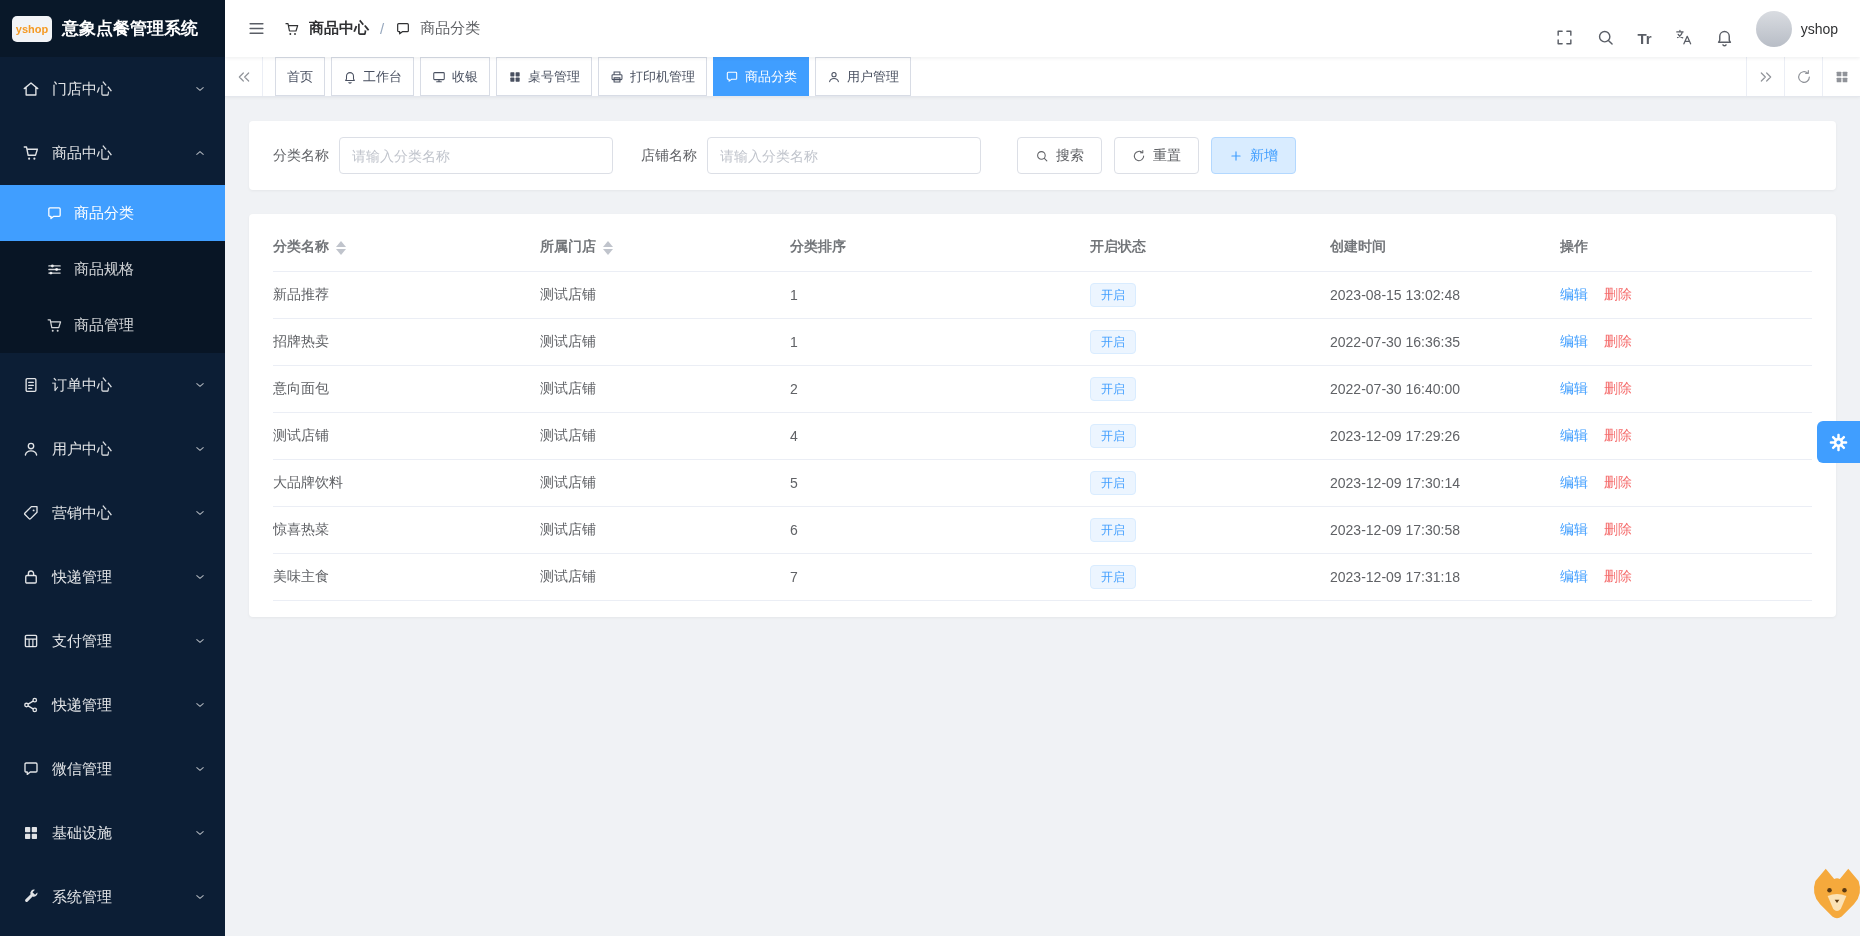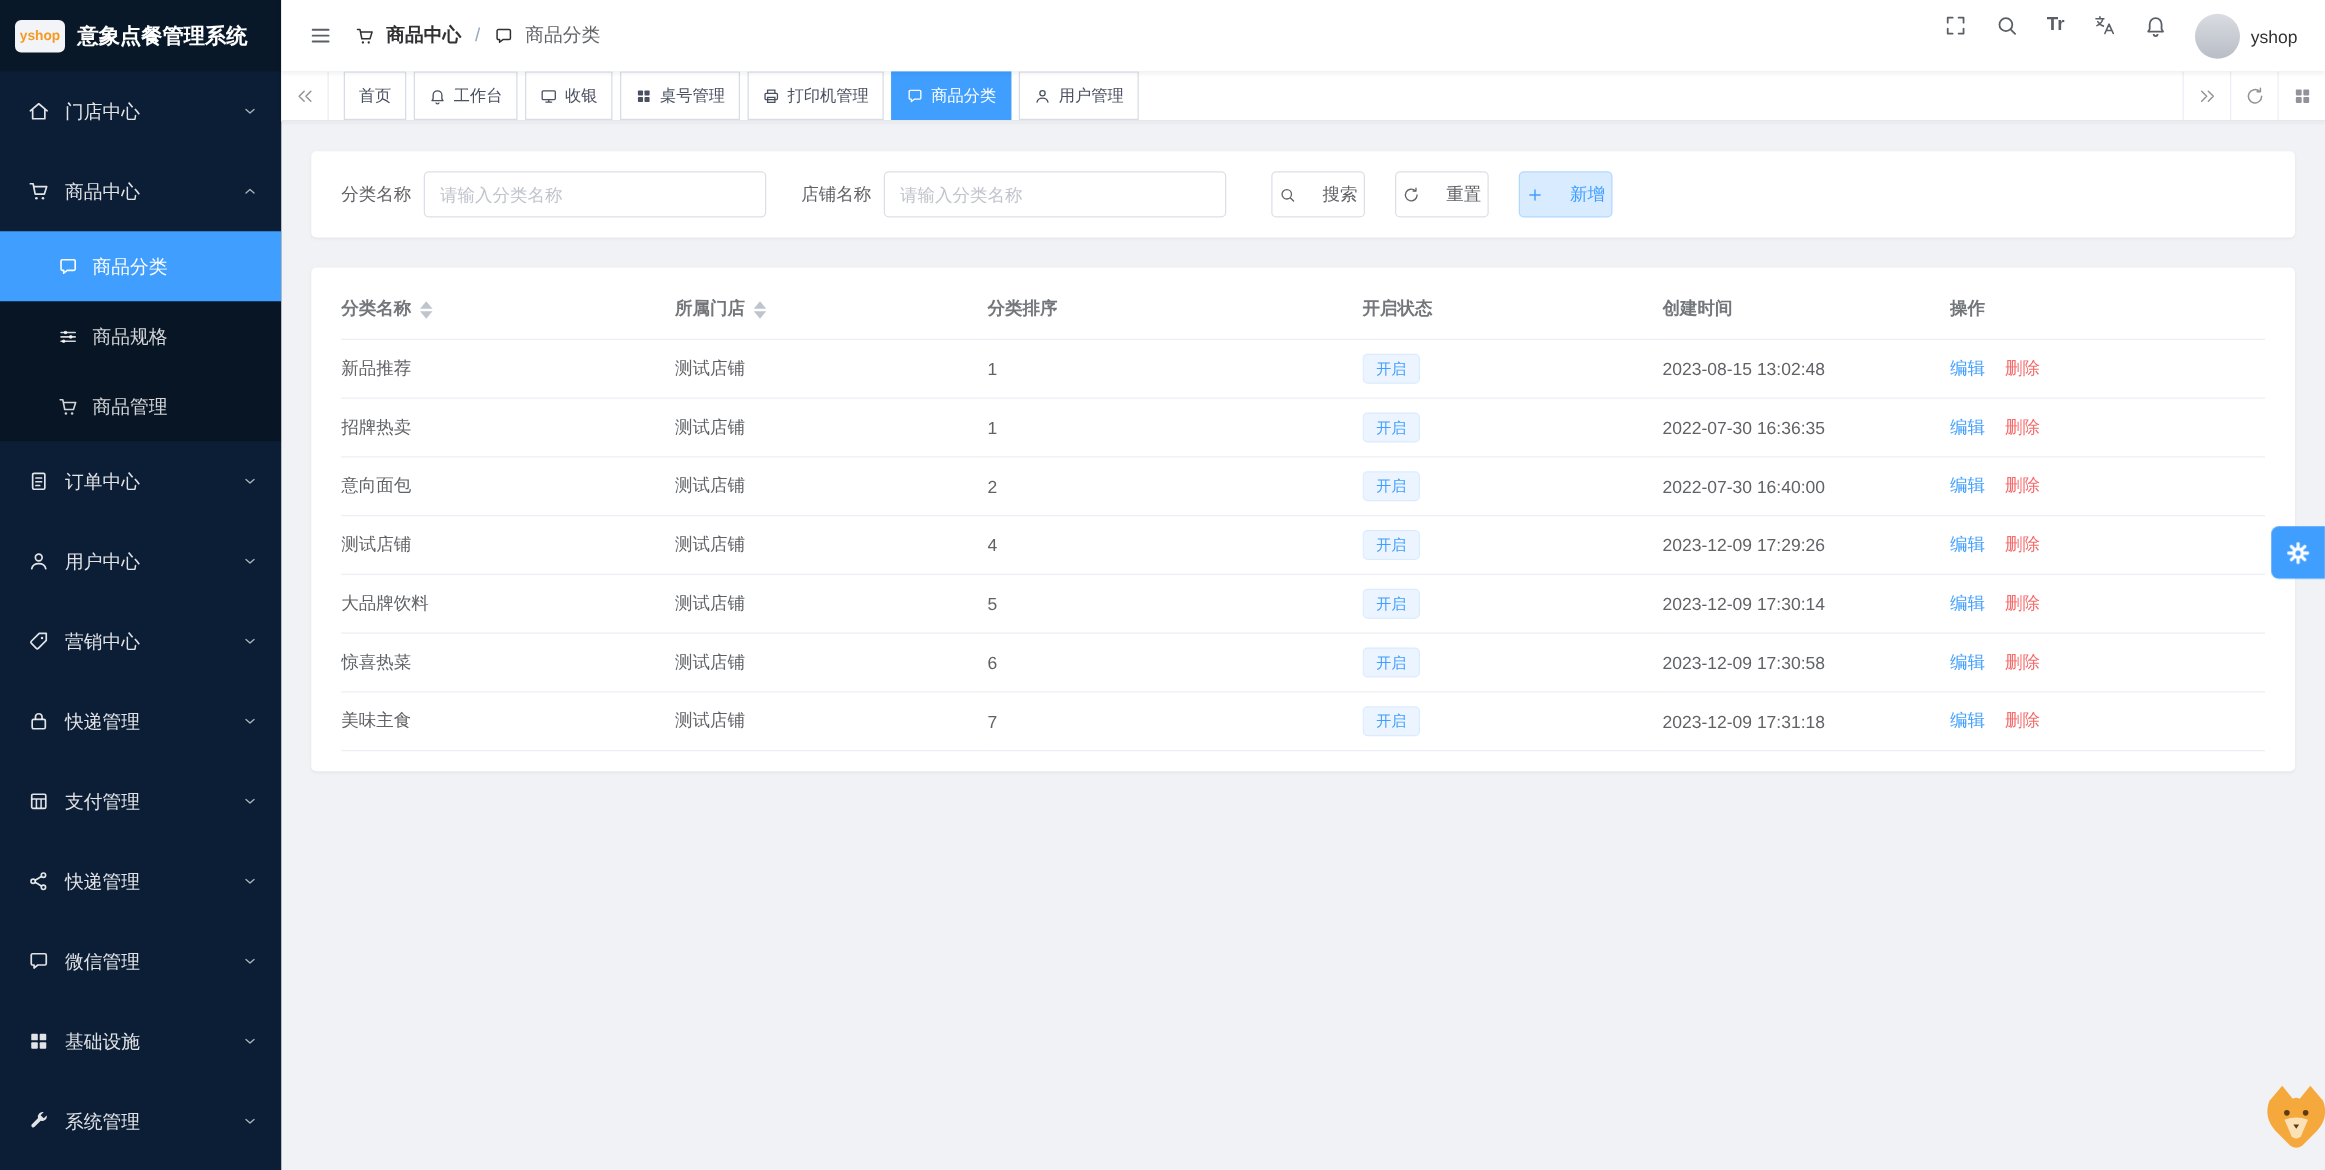--- a/index.html
+++ b/index.html
@@ -24,21 +24,21 @@
 
   
   .main{flex:1;display:flex;flex-direction:column;min-width:0}
   .topbar{height:57px;background:#fff;display:flex;align-items:center;padding:0 22px;gap:18px;box-shadow:0 1px 4px rgba(0,21,41,.08);position:relative;z-index:3;flex-shrink:0}
   .hicon{width:19px;height:19px;color:#5a5e66;cursor:pointer;flex-shrink:0}
   .breadcrumb{display:flex;align-items:center;gap:9px;font-size:15px}
   .bc-icon{width:16px;height:16px;color:#303133}
   .bc-l1{font-weight:bold;color:#303133}
   .bc-sep{color:#97a8be;margin:0 2px}
   .bc-l2{color:#606266}
-  .topbar-right{margin-left:auto;display:flex;align-items:flex-start;gap:22px}
+  .topbar-right{margin-left:auto;display:flex;align-items:flex-end;gap:22px}
   .tr-icon{font-weight:bold;font-size:15px;color:#5a5e66;cursor:pointer}
   .user-box{display:flex;align-items:center;gap:9px;cursor:pointer}
   .avatar{width:36px;height:36px;border-radius:50%;background:linear-gradient(#d9dce1,#b8bdc6)}
   .username{font-size:14px;color:#303133}
 
   
   .tagsbar{height:40px;background:#fff;border-bottom:1px solid #e4e7ed;display:flex;align-items:center;box-shadow:0 1px 3px rgba(0,0,0,.05);position:relative;z-index:2;flex-shrink:0}
   .tags-ctrl{width:38px;height:100%;display:flex;align-items:center;justify-content:center;color:#909399;cursor:pointer;flex-shrink:0}
   .tags-ctrl svg{width:16px;height:16px}
   .tags-ctrl.bl{border-left:1px solid #ebeef5}
@@ -49,24 +49,24 @@
   .tag-item.active{background:#409eff;border-color:#409eff;color:#fff}
 
   
   .content{flex:1;padding:24px;display:flex;flex-direction:column;overflow:hidden}
   .card{background:#fff;border-radius:4px;box-shadow:0 1px 3px rgba(0,0,0,.05)}
   .filter-card{padding:16px 24px;display:flex;align-items:center;flex-shrink:0}
   .f-label{font-size:14px;color:#606266;margin-right:10px;white-space:nowrap}
   .f-label.g{margin-left:28px}
   .f-input{width:274px;height:37px;border:1px solid #dcdfe6;border-radius:4px;padding:4px 12px;font-size:14px;color:#15803d;outline:none;background:#fff}
   .f-input::placeholder{color:#c0c4cc}
-  .btn{height:37px;display:inline-flex;align-items:center;gap:21px;padding:0 5px;border:1px solid #dcdfe6;border-radius:4px;background:#fff;font-size:14px;color:#606266;cursor:pointer;white-space:nowrap}
+  .btn{height:37px;display:inline-flex;align-items:center;gap:7px;padding:0 17px;border:1px solid #dcdfe6;border-radius:4px;background:#fff;font-size:14px;color:#606266;cursor:pointer;white-space:nowrap}
   .btn svg{width:14px;height:14px}
   .btn.first{margin-left:36px}
-  .btn + .btn{margin-left:24px}
+  .btn + .btn{margin-left:12px}
   .btn-add{background:#d9ecff;border-color:#b3d8ff;color:#409eff}
 
   .table-card{margin-top:24px;padding:10px 24px 16px;flex-shrink:0}
   table{width:100%;border-collapse:collapse;table-layout:fixed}
   th,td{height:47px;border-bottom:1px solid #ebeef5;font-size:14px;overflow:hidden;white-space:nowrap}
   th{color:#73767a;font-weight:bold}
   td{color:#606266}
   .al{text-align:left}
   .ac{text-align:left}
   .sorters{display:inline-flex;flex-direction:column;margin-left:7px;vertical-align:middle;gap:2px;cursor:pointer}

